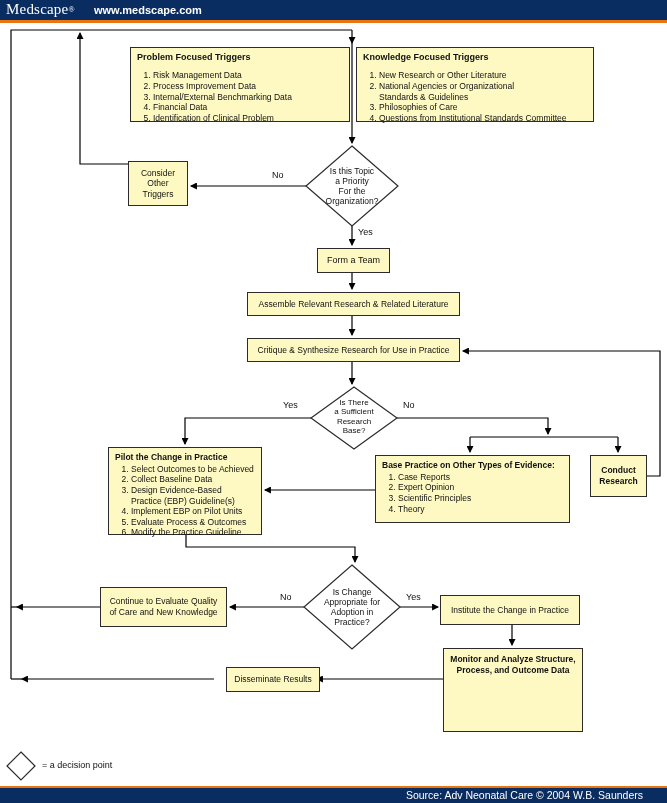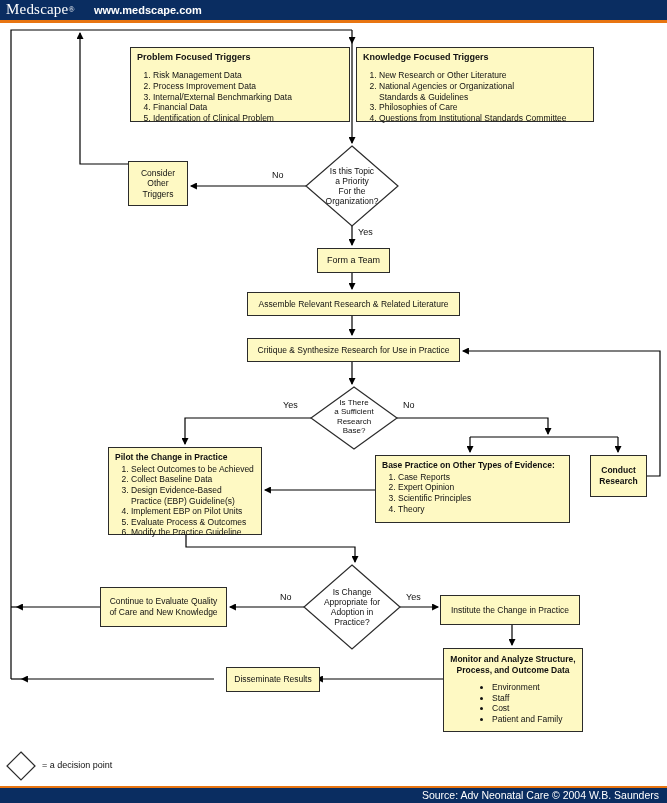--- a/index.html
+++ b/index.html
@@ -7,21 +7,21 @@
   .page { position:relative; width:667px; height:803px; background:#fff; overflow:hidden; }
 
   
   .masthead { position:absolute; top:0; left:0; width:667px; height:20px;
               background:#0a2d61; border-bottom:3px solid #e87511; color:#fff; z-index:4; }
   .logo { position:absolute; left:6px; top:1px; font-family:"Liberation Serif", serif; font-size:15px; letter-spacing:0.2px; }
   .logo-reg { font-size:8px; vertical-align:2px; }
   .masthead-url { position:absolute; left:94px; top:4px; font-size:11px; font-weight:bold; }
   .footbar { position:absolute; left:0; bottom:0; width:667px; height:17px; box-sizing:border-box;
              background:#0a2d61; border-top:2px solid #e87511; color:#fff; font-size:10.5px;
-             line-height:15px; text-align:right; padding-right:8px; z-index:4; }
+             line-height:15px; text-align:right; padding-right:24px; z-index:4; }
 
   
   svg.flow { position:absolute; top:0; left:0; z-index:1; }
   .box { position:absolute; background:#fef9c3; border:1px solid #2b2b2b; box-sizing:border-box;
          z-index:2; font-size:8.5px; line-height:1.25; }
   .center { display:flex; align-items:center; justify-content:center; text-align:center; }
   .listbox { padding:4px 4px 2px 6px; }
   .listbox .bxtitle { font-weight:bold; font-size:9px; }
   .gap .bxtitle { margin-bottom:7px; }
   .listbox ol { margin:1px 0 0 0; padding-left:16px; }
@@ -185,26 +185,20 @@
     </div>
   </div>
 
   <div class="box center" style="left:440px; top:595px; width:140px; height:30px;">Institute the Change in Practice</div>
 
   <div class="box monitor" style="left:443px; top:648px; width:140px; height:84px; padding:5px 4px;">
     <div class="monitor-title stack">
       <span>Monitor and Analyze Structure,</span>
       <span>Process, and Outcome Data</span>
     </div>
-    <ul>
-      <li>Environment</li>
-      <li>Staff</li>
-      <li>Cost</li>
-      <li>Patient and Family</li>
-    </ul>
   </div>
 
   <div class="box center" style="left:226px; top:667px; width:94px; height:25px;">Disseminate Results</div>
 
   <div class="legend-label">= a decision point</div>
 
   <div class="footbar">
     <span>Source: Adv Neonatal Care © 2004 W.B. Saunders</span>
   </div>
 

